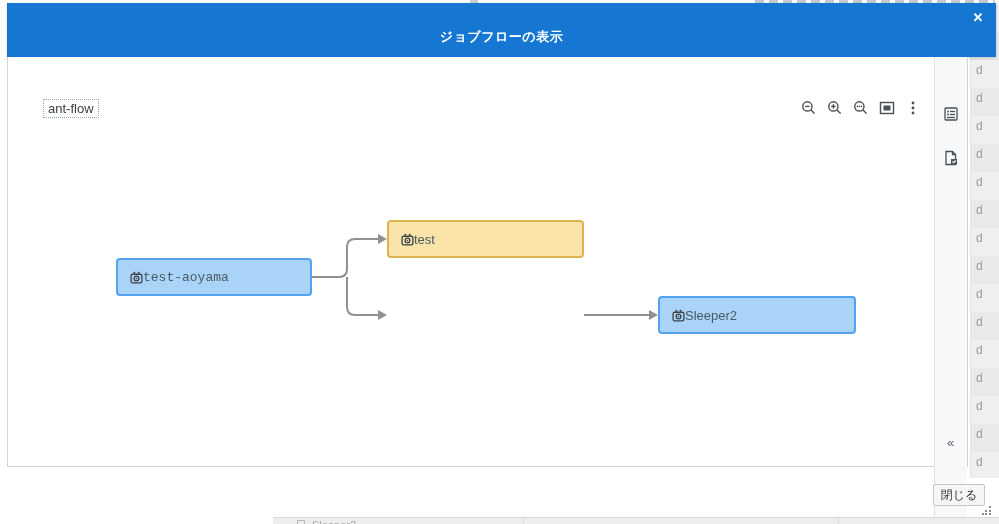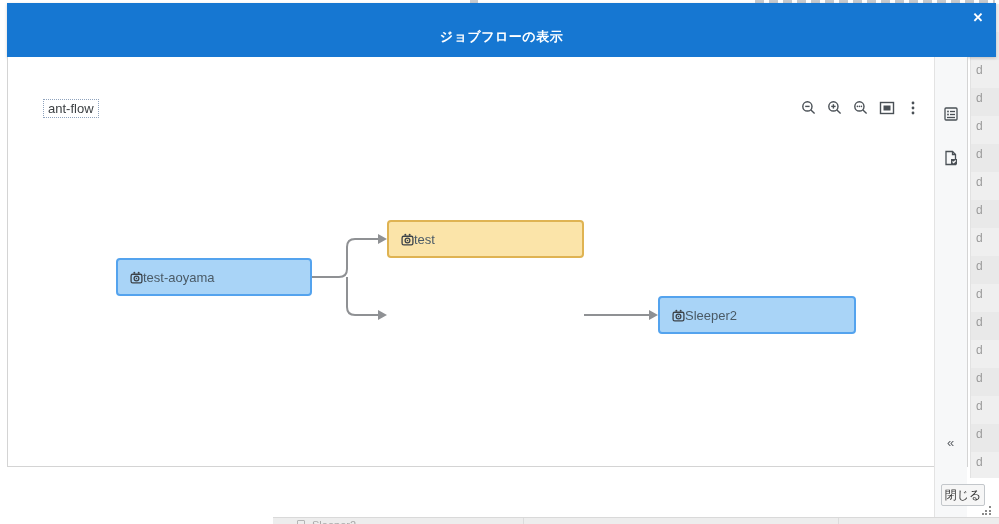--- a/index.html
+++ b/index.html
@@ -65,27 +65,27 @@
   .edges path { stroke:var(--edge,#8f9194); stroke-width:2; fill:none; }
   .edges polygon { fill:var(--edge,#8f9194); }
 
   
   .node { position:absolute; height:38px; border-radius:4px; display:flex; align-items:center;
     padding-left:12px; font-size:13px; color:#4a5a66; cursor:pointer;
     background:var(--node-blue-fill,#a9d4f7); border:2px solid var(--node-blue-border,#54a3ee); }
   .node--yellow { background:var(--node-yellow-fill,#fbe4a9); border-color:var(--node-yellow-border,#dfb352); }
   .node svg { stroke:#3c4248; fill:none; stroke-width:1.2; flex:none; }
   .node .dotf { fill:#3c4248; stroke:none; }
-  .n-testaoyama { left:108px; top:201px; width:196px; }
+  .n-testaoyama { left:108px; top:201px; width:196px;font-family:Liberation Mono, monospace; }
   .n-test      { left:379px; top:163px; width:197px; }
   .n-sleeper   { left:379px; top:239px; width:197px; }
   .n-sleeper2  { left:650px; top:239px; width:198px; }
 
   
-  .close-btn { position:absolute; top:481px; right:11px; width:44px; height:22px;
+  .close-btn { position:absolute; top:481px; right:11px; width:52px; height:22px;
     background:#f6f6f6; border:1px solid #c3c7cb; border-radius:2px; font-size:12px;
     color:#333; font-family:"Liberation Sans", sans-serif; cursor:pointer; line-height:20px; text-align:center; }
   .resize-grip { position:absolute; top:502px; right:4px; width:10px; height:10px; cursor:nwse-resize;
     background:
       radial-gradient(circle at 8px 2px,#8a8a8a 1px,transparent 1.2px),
       radial-gradient(circle at 8px 6px,#8a8a8a 1px,transparent 1.2px),
       radial-gradient(circle at 4px 6px,#8a8a8a 1px,transparent 1.2px),
       radial-gradient(circle at 8px 9px,#8a8a8a 1px,transparent 1.2px),
       radial-gradient(circle at 4px 9px,#8a8a8a 1px,transparent 1.2px),
       radial-gradient(circle at 1px 9px,#8a8a8a 1px,transparent 1.2px); }

